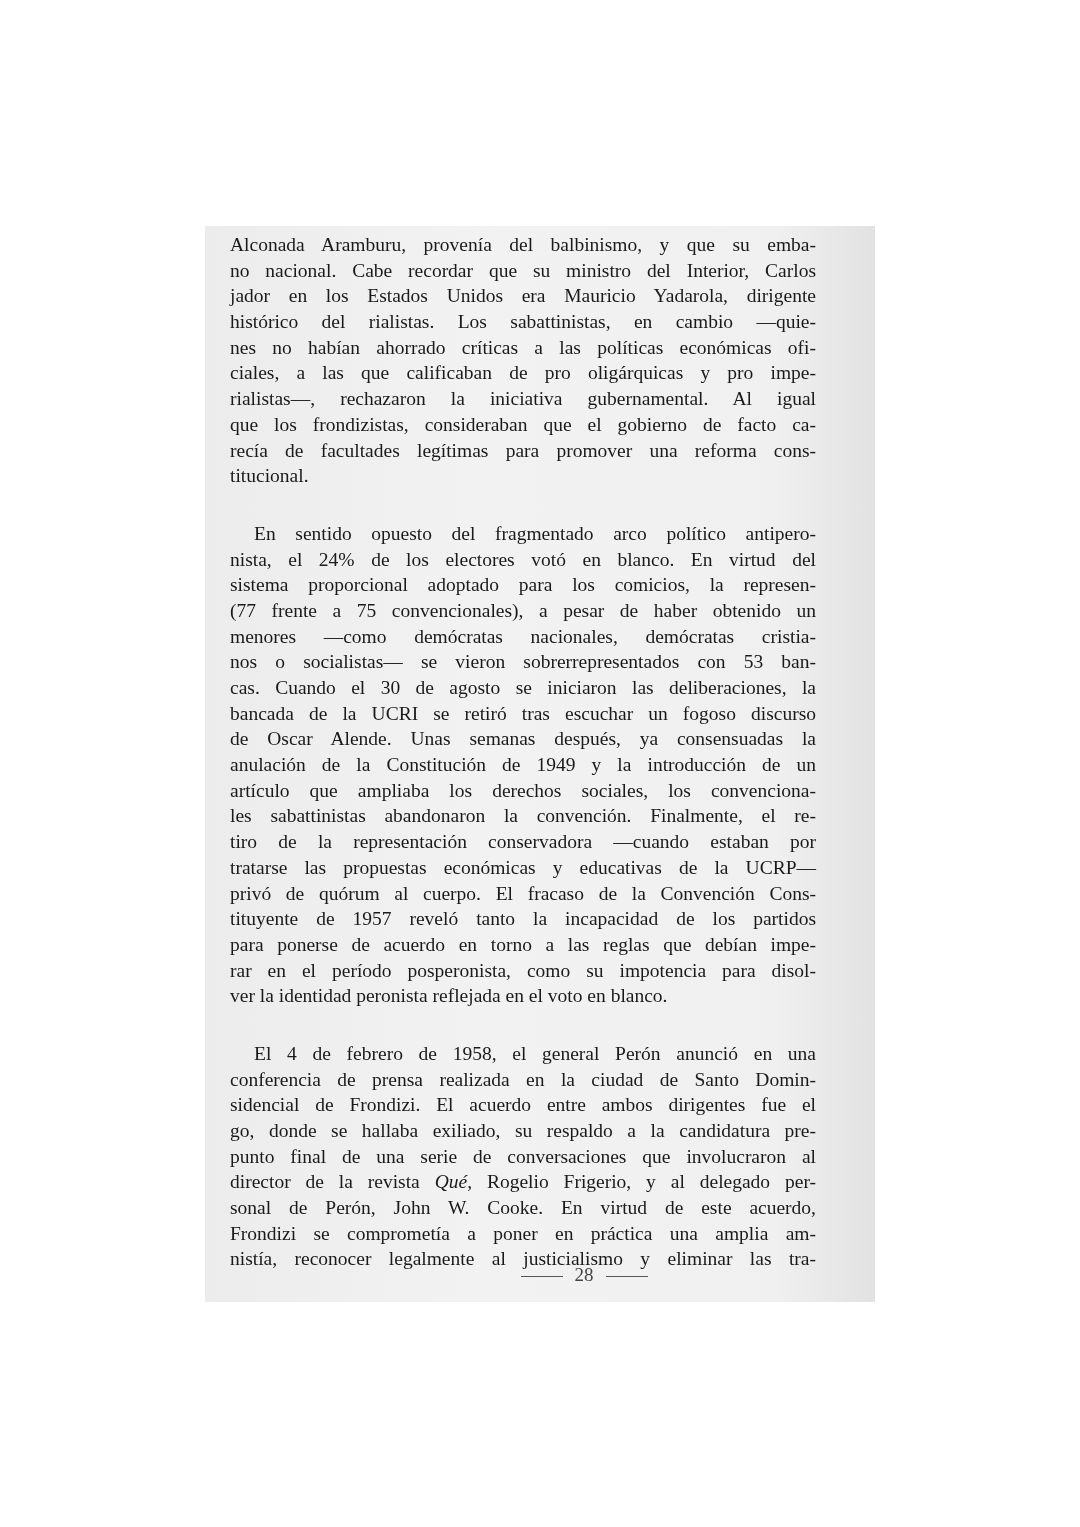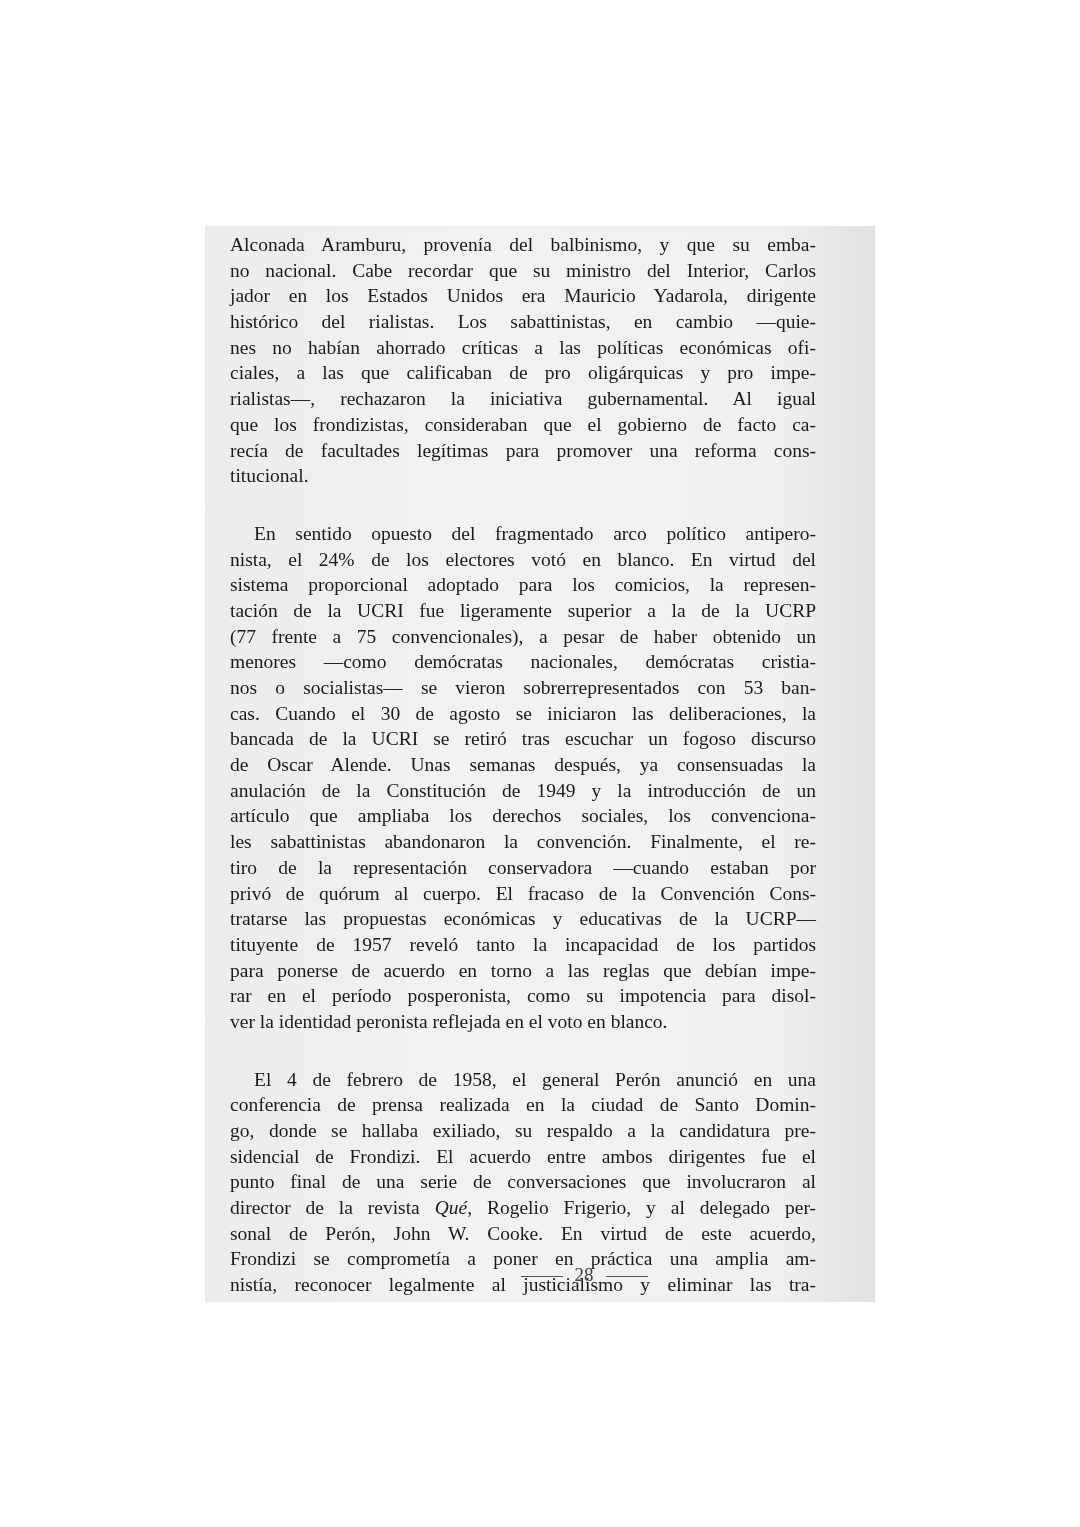--- a/index.html
+++ b/index.html
@@ -77,41 +77,40 @@
       <span class="line">histórico del rialistas. Los sabattinistas, en cambio —quie-</span>
       <span class="line">nes no habían ahorrado críticas a las políticas económicas ofi-</span>
       <span class="line">ciales, a las que calificaban de pro oligárquicas y pro impe-</span>
       <span class="line">rialistas—, rechazaron la iniciativa gubernamental. Al igual</span>
       <span class="line">que los frondizistas, consideraban que el gobierno de facto ca-</span>
       <span class="line">recía de facultades legítimas para promover una reforma cons-</span>
       <span class="line last">titucional.</span>
       <span class="line indent">En sentido opuesto del fragmentado arco político antipero-</span>
       <span class="line">nista, el 24% de los electores votó en blanco. En virtud del</span>
       <span class="line">sistema proporcional adoptado para los comicios, la represen-</span>
-      <span class="line">tación de la UCRI fue ligeramente superior a la de la UCRP</span>
       <span class="line">(77 frente a 75 convencionales), a pesar de haber obtenido un</span>
       <span class="line">menores —como demócratas nacionales, demócratas cristia-</span>
       <span class="line">nos o socialistas— se vieron sobrerrepresentados con 53 ban-</span>
       <span class="line">cas. Cuando el 30 de agosto se iniciaron las deliberaciones, la</span>
       <span class="line">bancada de la UCRI se retiró tras escuchar un fogoso discurso</span>
       <span class="line">de Oscar Alende. Unas semanas después, ya consensuadas la</span>
       <span class="line">anulación de la Constitución de 1949 y la introducción de un</span>
       <span class="line">artículo que ampliaba los derechos sociales, los convenciona-</span>
       <span class="line">les sabattinistas abandonaron la convención. Finalmente, el re-</span>
       <span class="line">tiro de la representación conservadora —cuando estaban por</span>
+      <span class="line">tratarse las propuestas económicas y educativas de la UCRP—</span>
       <span class="line">privó de quórum al cuerpo. El fracaso de la Convención Cons-</span>
-      <span class="line">tratarse las propuestas económicas y educativas de la UCRP—</span>
       <span class="line">tituyente de 1957 reveló tanto la incapacidad de los partidos</span>
       <span class="line">para ponerse de acuerdo en torno a las reglas que debían impe-</span>
       <span class="line">rar en el período posperonista, como su impotencia para disol-</span>
       <span class="line last">ver la identidad peronista reflejada en el voto en blanco.</span>
       <span class="line indent">El 4 de febrero de 1958, el general Perón anunció en una</span>
       <span class="line">conferencia de prensa realizada en la ciudad de Santo Domin-</span>
+      <span class="line">sidencial de Frondizi. El acuerdo entre ambos dirigentes fue el</span>
       <span class="line">go, donde se hallaba exiliado, su respaldo a la candidatura pre-</span>
-      <span class="line">sidencial de Frondizi. El acuerdo entre ambos dirigentes fue el</span>
       <span class="line">punto final de una serie de conversaciones que involucraron al</span>
       <span class="line"><span>director de la revista </span><em>Qué</em><span>, Rogelio Frigerio, y al delegado per-</span></span>
       <span class="line">sonal de Perón, John W. Cooke. En virtud de este acuerdo,</span>
       <span class="line">Frondizi se comprometía a poner en práctica una amplia am-</span>
       <span class="line">nistía, reconocer legalmente al justicialismo y eliminar las tra-</span>
     </div>
   <div class="folio">
     <span class="rule"></span><span>28</span><span class="rule"></span>
   </div>
 </div>

